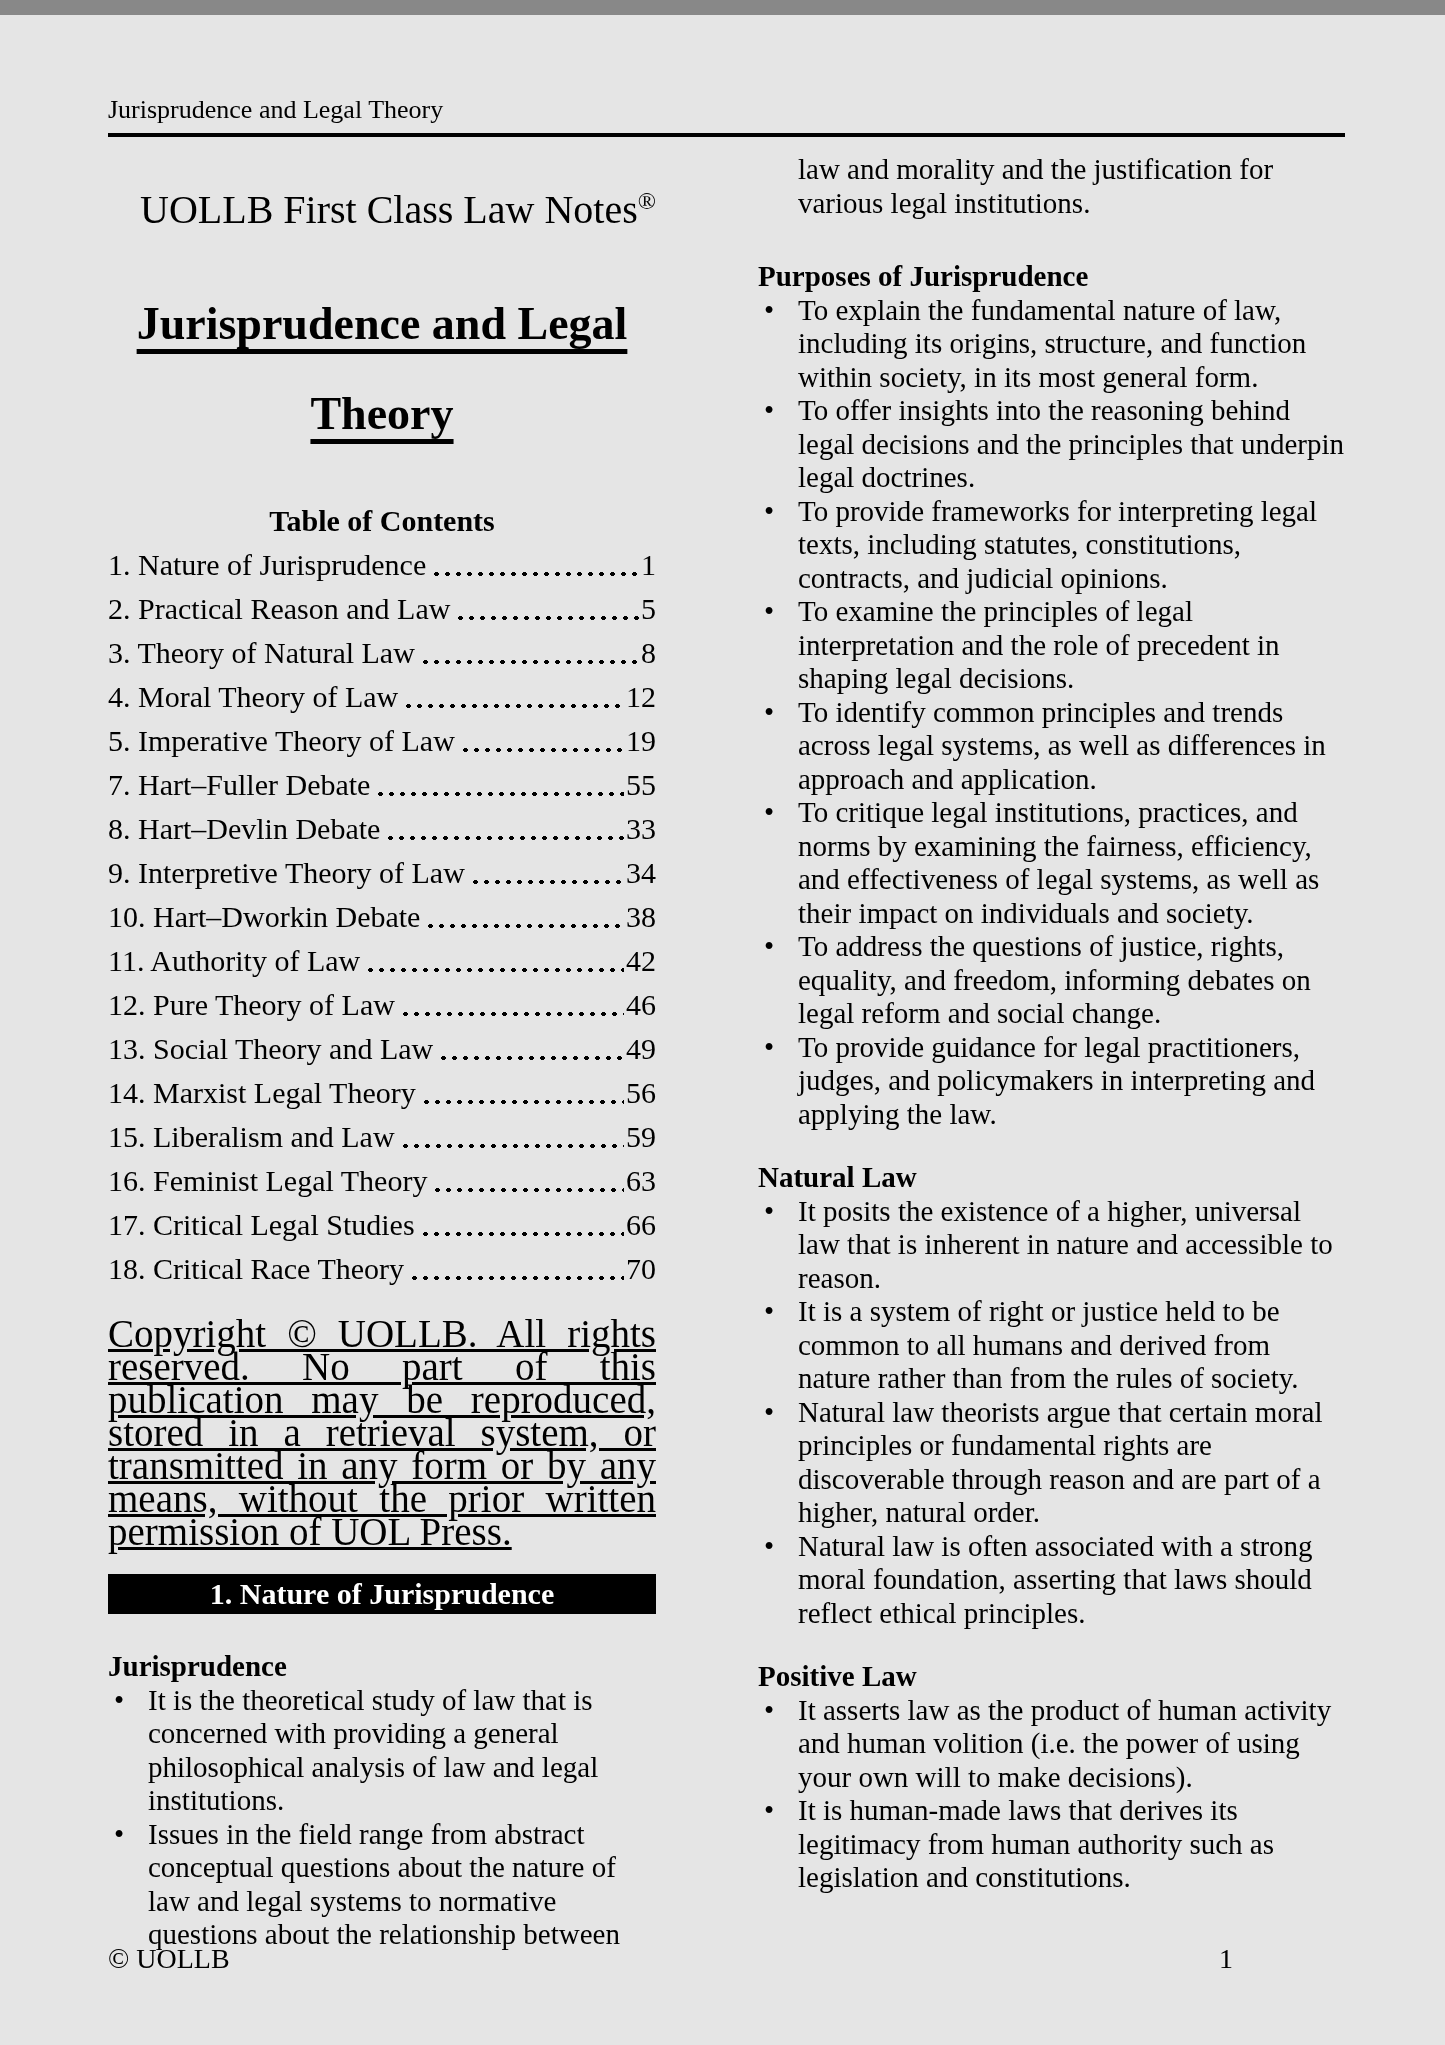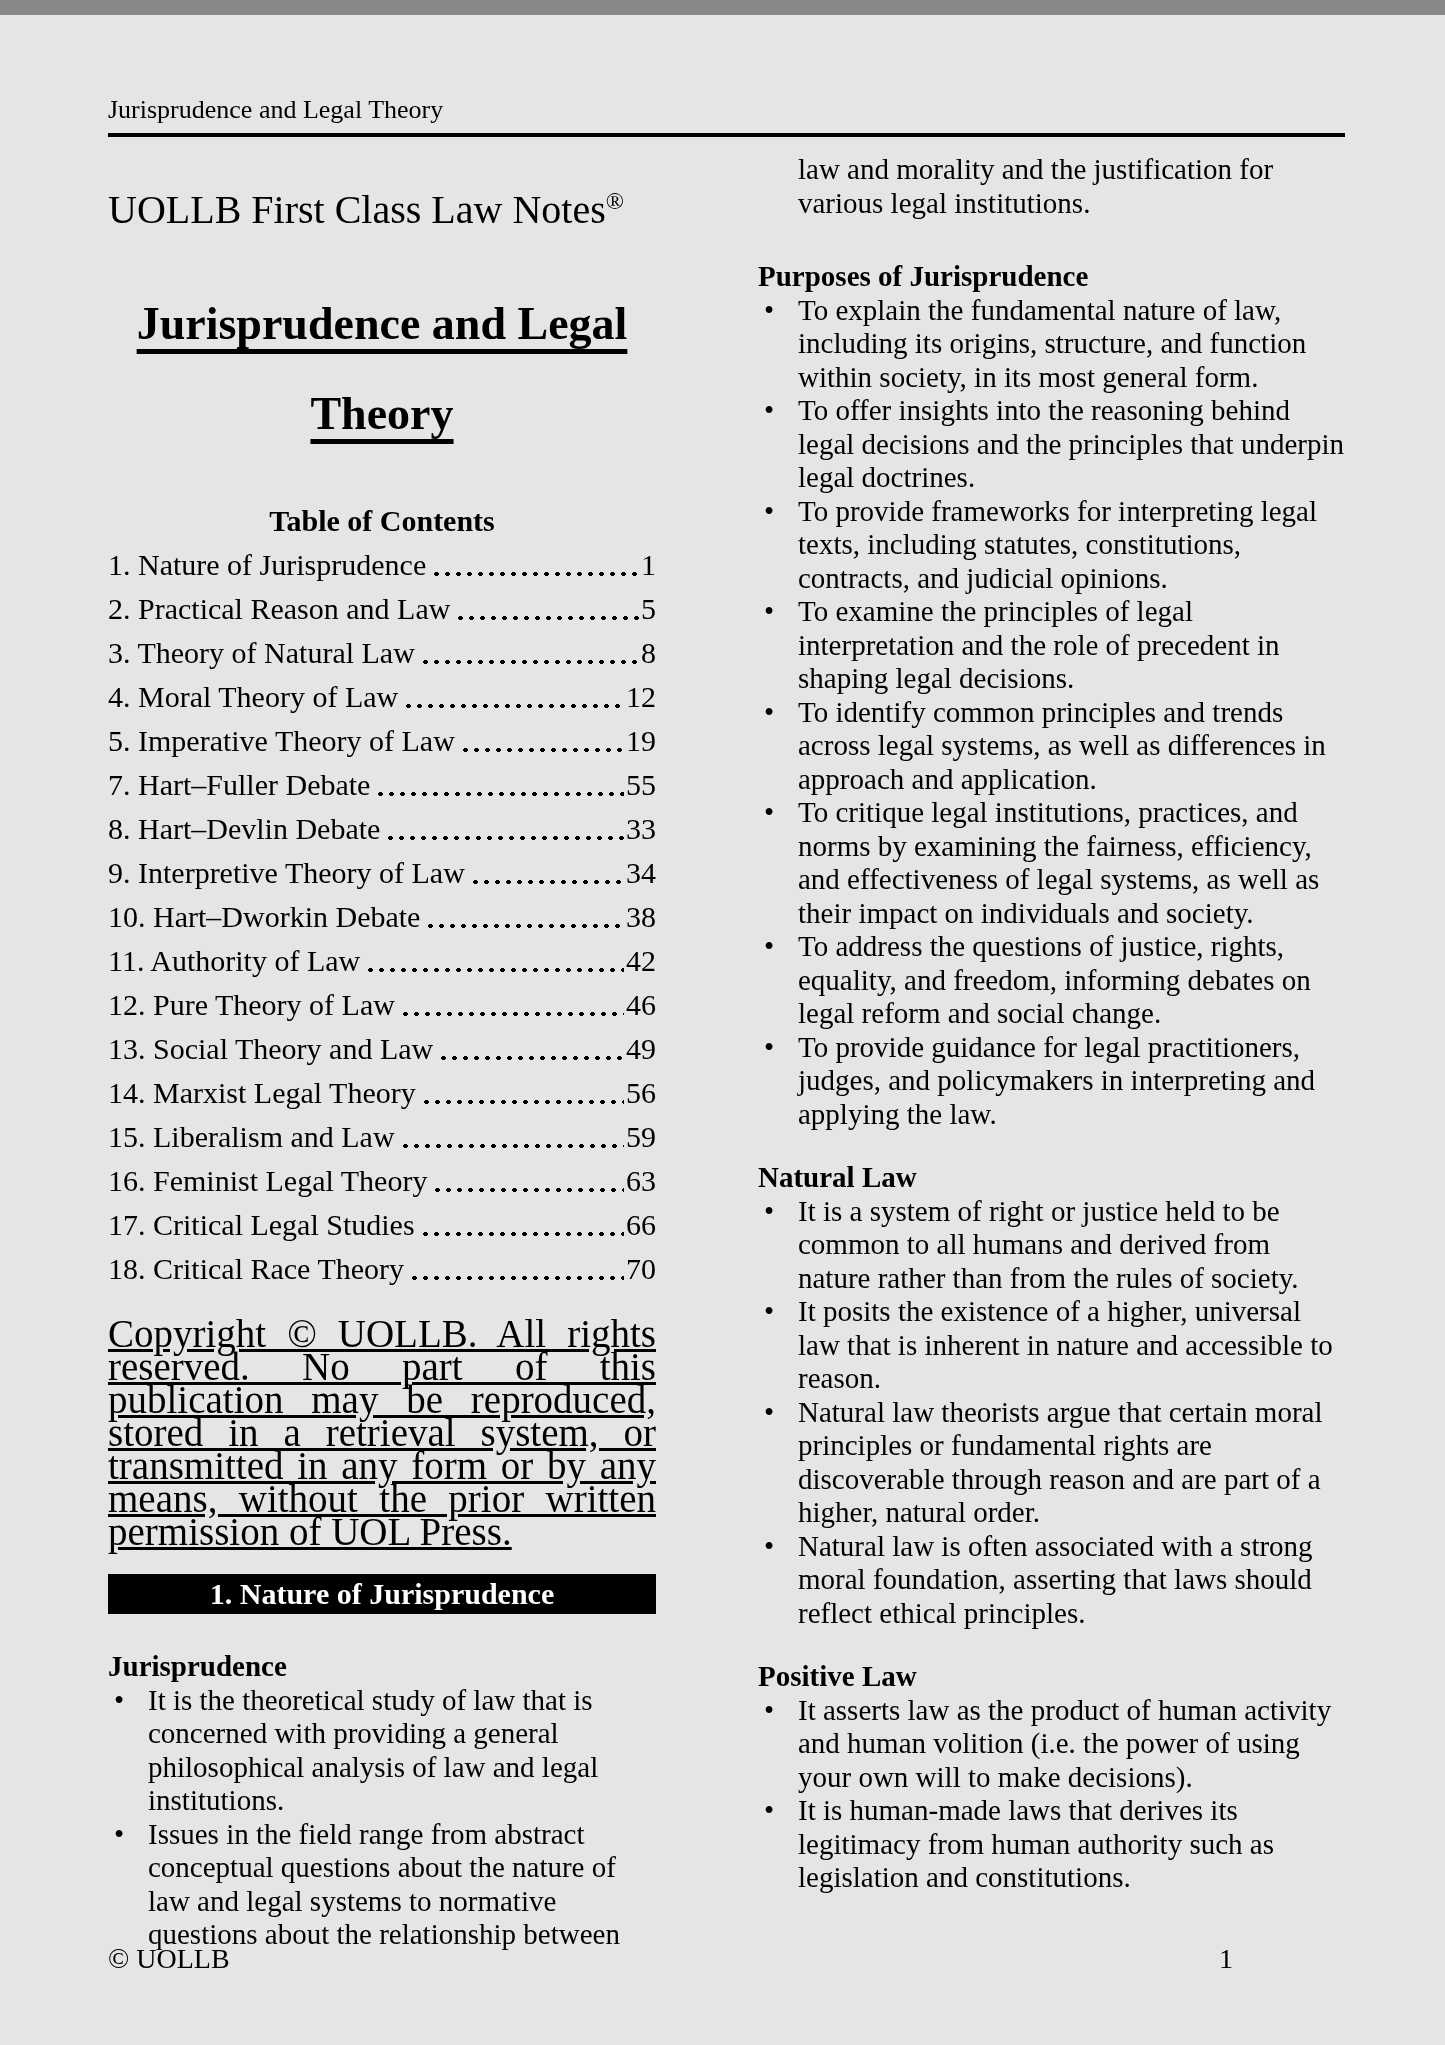--- a/index.html
+++ b/index.html
@@ -9,21 +9,21 @@
     box-sizing:border-box;padding:80px 100px 0 108px;overflow:hidden;margin:15px auto;
   }
   p,h1,h2,h3,ul,section{margin:0;padding:0;}
   
   .running-head{font-size:26px;line-height:30px;padding-bottom:8px;border-bottom:4px solid #000;}
   
   .columns{display:flex;}
   .col-left{width:548px;flex:0 0 548px;}
   .col-right{width:587px;flex:0 0 587px;margin-left:102px;}
   
-  .brand{margin-top:50px;font-size:40px;line-height:46px;white-space:nowrap;}
+  .brand{margin-top:50px;font-size:40px;line-height:46px;white-space:nowrap;text-align:right;}
   .brand sup{font-size:24px;line-height:0;vertical-align:super;}
   .doc-title{margin-top:46px;text-align:center;font-weight:bold;font-size:46px;}
   .doc-title .line{line-height:90px;}
   .doc-title .line span{text-decoration:underline;text-decoration-thickness:5px;text-underline-offset:10px;}
   .toc-title{margin-top:40px;text-align:center;font-weight:bold;font-size:30px;line-height:44px;}
   .toc-list{font-size:30px;}
   .toc-row{display:flex;align-items:flex-end;line-height:44px;height:44px;}
   .toc-label{white-space:nowrap;}
   .toc-dots{flex:1;height:6px;margin:0 2px 10px 5px;
     background-image:radial-gradient(circle closest-side,#000 75%,transparent 80%);
@@ -221,23 +221,23 @@
                 <li>To address the questions of justice, rights, equality, and freedom, informing debates on legal reform and social change.</li>
 
                 <li>To provide guidance for legal practitioners, judges, and policymakers in interpreting and applying the law.</li>
               </ul>
           </section>
 
           <section class="rc-section">
             <h3 class="subheading">Natural Law</h3>
             <ul class="bullets">
 
+                <li>It posits the existence of a higher, universal law that is inherent in nature and accessible to reason.</li>
+
                 <li>It is a system of right or justice held to be common to all humans and derived from nature rather than from the rules of society.</li>
-
-                <li>It posits the existence of a higher, universal law that is inherent in nature and accessible to reason.</li>
 
                 <li>Natural law theorists argue that certain moral principles or fundamental rights are discoverable through reason and are part of a higher, natural order.</li>
 
                 <li>Natural law is often associated with a strong moral foundation, asserting that laws should reflect ethical principles.</li>
               </ul>
           </section>
 
           <section class="rc-section">
             <h3 class="subheading">Positive Law</h3>
             <ul class="bullets">

